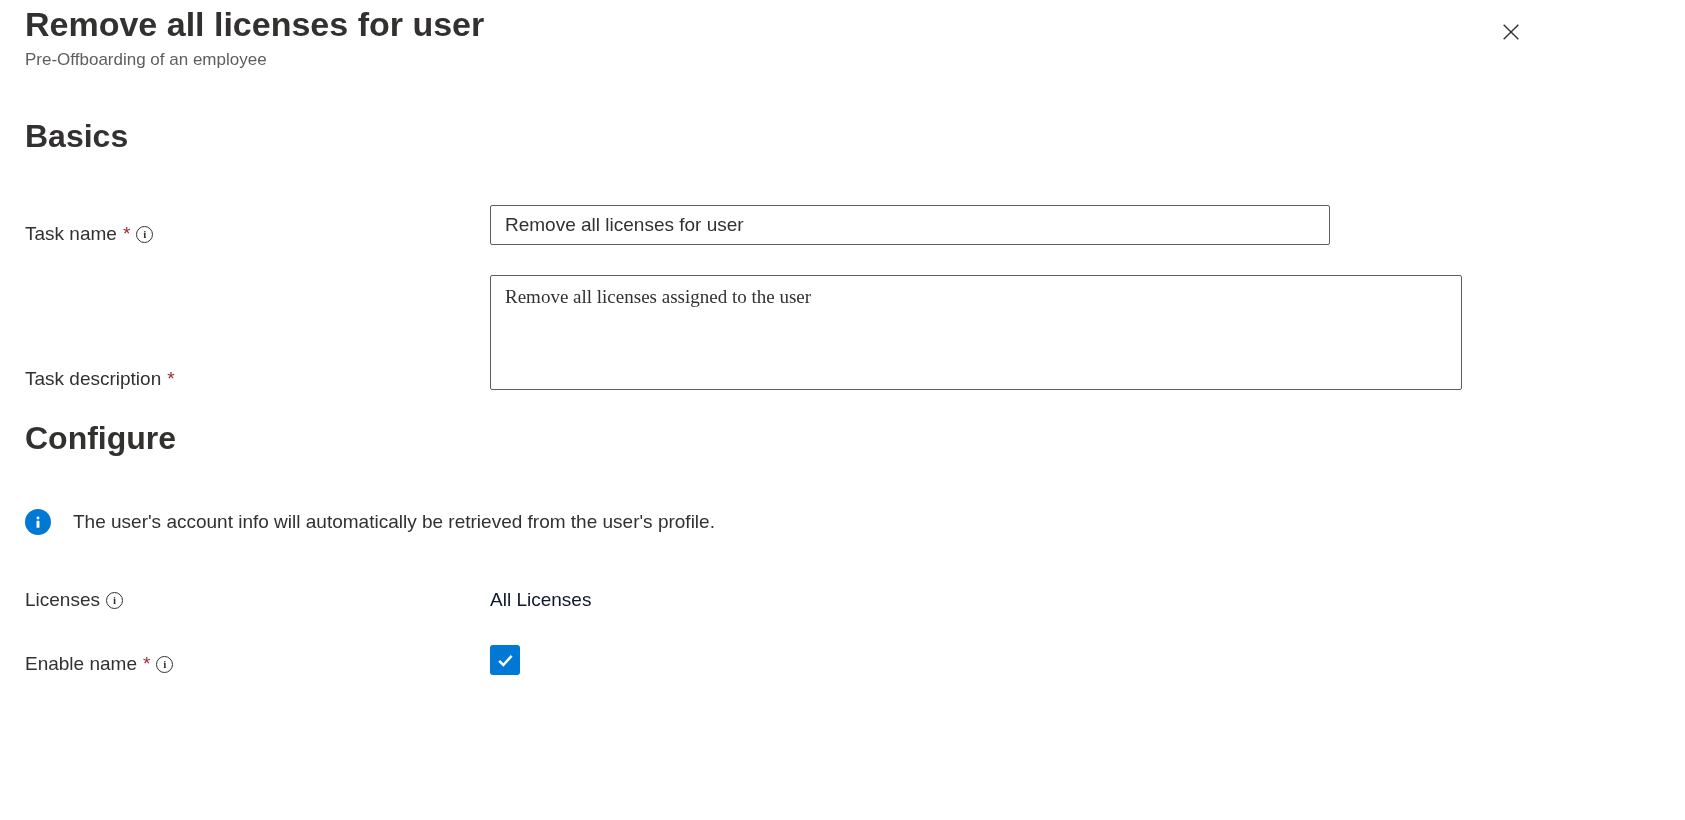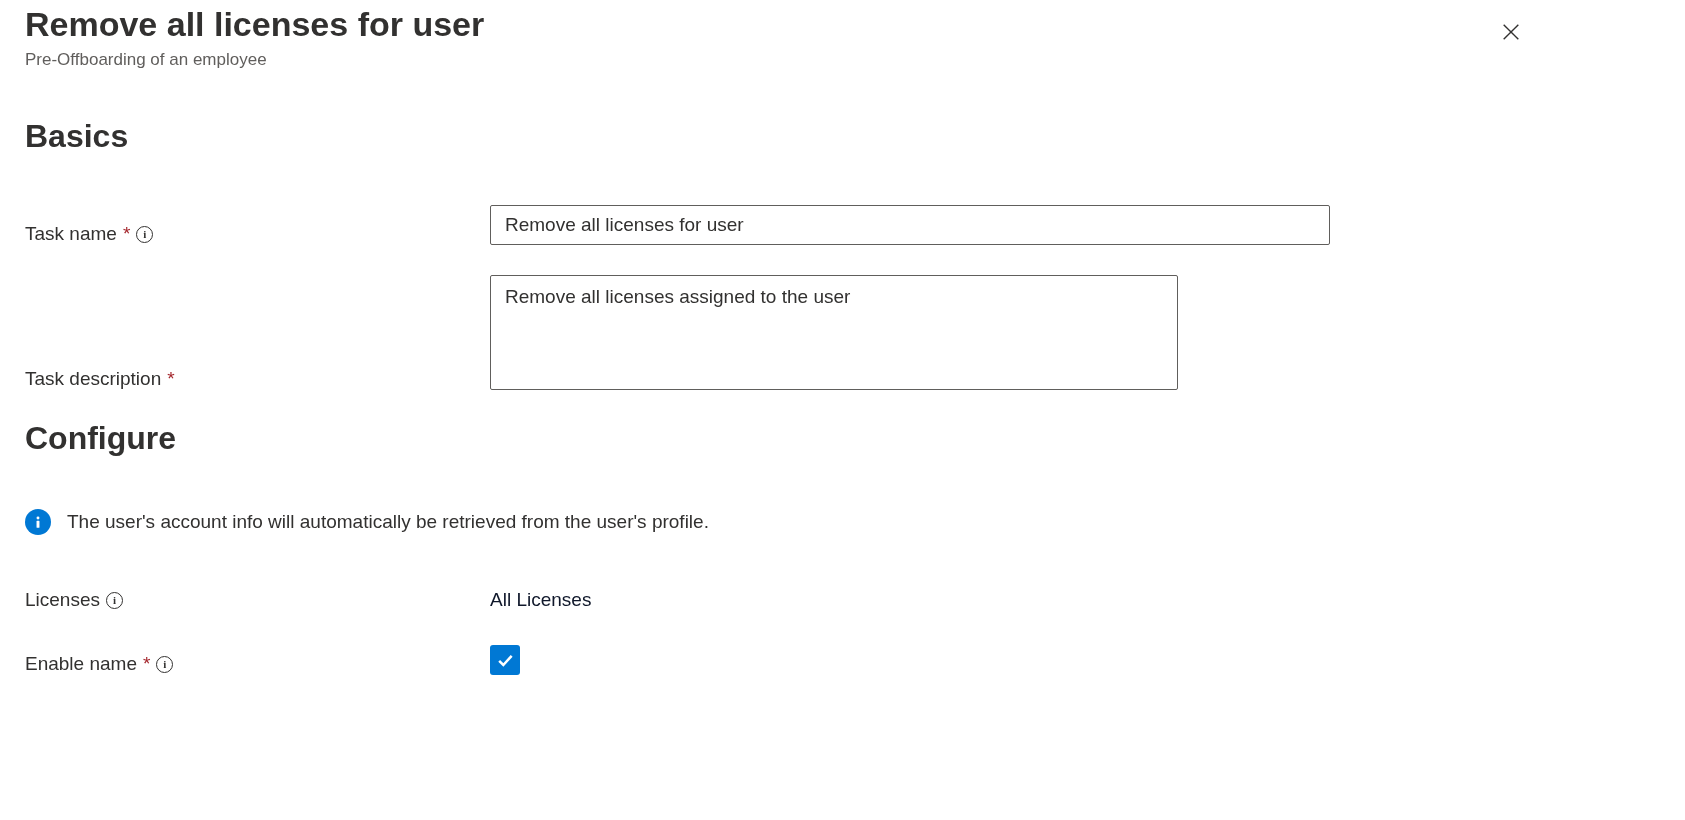--- a/index.html
+++ b/index.html
@@ -83,37 +83,37 @@
     .text-input {
       width: 840px;
       padding: 8px 14px;
       font-size: 19px;
       border: 1px solid #605e5c;
       border-radius: 2px;
       font-family: inherit;
       color: #323130;
     }
     .textarea-input {
-      width: 688px;
+      width: 972px;
       height: 115px;
       padding: 10px 14px;
       font-size: 19px;
       border: 1px solid #605e5c;
       border-radius: 2px;
-      font-family: Liberation Sans, sans-serif;
+      font-family: Liberation Serif, serif;
       color: #323130;
       resize: none;
     }
     .configure-section {
       margin-top: 12px;
     }
     .info-banner {
       display: flex;
       align-items: center;
-      gap: 16px;
+      gap: 22px;
       margin-bottom: 48px;
       margin-top: 52px;
     }
     .info-banner-icon {
       width: 26px;
       height: 26px;
       border-radius: 50%;
       background: #0078d4;
       display: flex;
       align-items: center;

